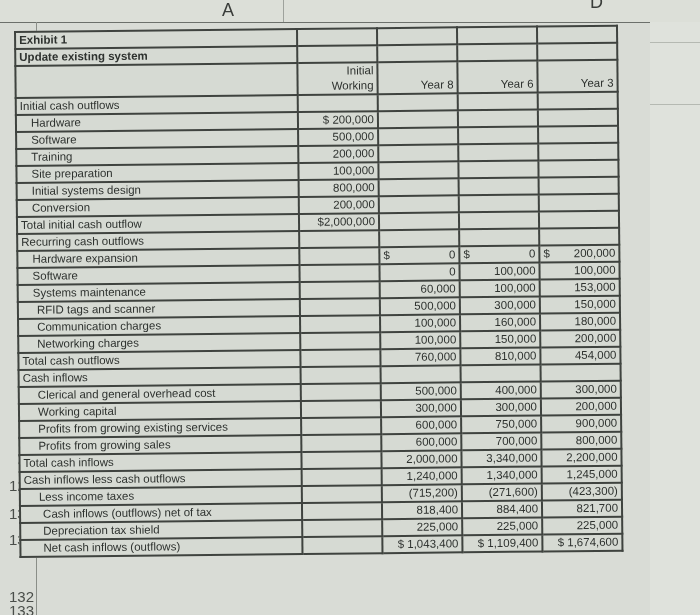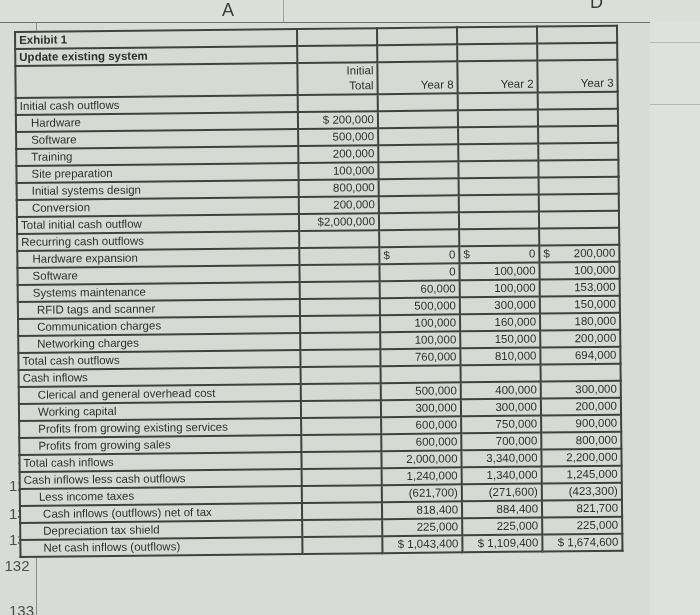--- a/index.html
+++ b/index.html
@@ -69,21 +69,21 @@
     <div class="row-num" style="top: 288px;">2</div>
     <div class="row-num" style="top: 316px;">3</div>
     <div class="row-num" style="top: 340px;">24</div>
     <div class="row-num" style="top: 367px;">25</div>
     <div class="row-num" style="top: 395px;">26</div>
     <div class="row-num" style="top: 423px;">27</div>
     <div class="row-num" style="top: 450px;">28</div>
     <div class="row-num" style="top: 477px;">129</div>
     <div class="row-num" style="top: 505px;">130</div>
     <div class="row-num" style="top: 531px;">131</div>
-    <div class="row-num" style="top: 557px; text-align: center;">132</div>
+    <div class="row-num" style="top: 588px;">132</div>
     <div class="row-num" style="top: 602px;">133</div>
   </div>
 
 <div class="grid-right"></div>
 
 <table class="sheet">
   <tbody id="sheet-body">
     <tr>
       <td class="label title">Exhibit 1</td>
       <td class="num"></td>
@@ -95,24 +95,24 @@
       <td class="label title">Update existing system</td>
       <td class="num"></td>
       <td class="num"></td>
       <td class="num"></td>
       <td class="num"></td>
     </tr>
     <tr>
       <td class="label hdr"></td>
       <td class="num hdr">
         <div>Initial</div>
-        <div>Total</div>
+        <div>Working</div>
       </td>
       <td class="num hdr">Year 8</td>
-      <td class="num hdr">Year 2</td>
+      <td class="num hdr">Year 6</td>
       <td class="num hdr">Year 3</td>
     </tr>
   <tr>
         <td class="label">Initial cash outflows</td>
         <td class="num"><span></span></td>
         <td class="num"><span></span></td>
         <td class="num"><span></span></td>
         <td class="num"><span></span></td>
       </tr>
       <tr>
@@ -211,21 +211,21 @@
         <td class="num"><span></span></td>
         <td class="num"><span>100,000</span></td>
         <td class="num"><span>150,000</span></td>
         <td class="num"><span>200,000</span></td>
       </tr>
       <tr>
         <td class="label">Total cash outflows</td>
         <td class="num"><span></span></td>
         <td class="num"><span>760,000</span></td>
         <td class="num"><span>810,000</span></td>
-        <td class="num"><span>694,000</span></td>
+        <td class="num"><span>454,000</span></td>
       </tr>
       <tr>
         <td class="label">Cash inflows</td>
         <td class="num"><span></span></td>
         <td class="num"><span></span></td>
         <td class="num"><span></span></td>
         <td class="num"><span></span></td>
       </tr>
       <tr>
         <td class="label in2">Clerical and general overhead cost</td>
@@ -265,21 +265,21 @@
       <tr>
         <td class="label">Cash inflows less cash outflows</td>
         <td class="num"><span></span></td>
         <td class="num"><span>1,240,000</span></td>
         <td class="num"><span>1,340,000</span></td>
         <td class="num"><span>1,245,000</span></td>
       </tr>
       <tr>
         <td class="label in2">Less income taxes</td>
         <td class="num"><span></span></td>
-        <td class="num"><span>(621,700)</span></td>
+        <td class="num"><span>(715,200)</span></td>
         <td class="num"><span>(271,600)</span></td>
         <td class="num"><span>(423,300)</span></td>
       </tr>
       <tr>
         <td class="label in3">Cash inflows (outflows) net of tax</td>
         <td class="num"><span></span></td>
         <td class="num"><span>818,400</span></td>
         <td class="num"><span>884,400</span></td>
         <td class="num"><span>821,700</span></td>
       </tr>

